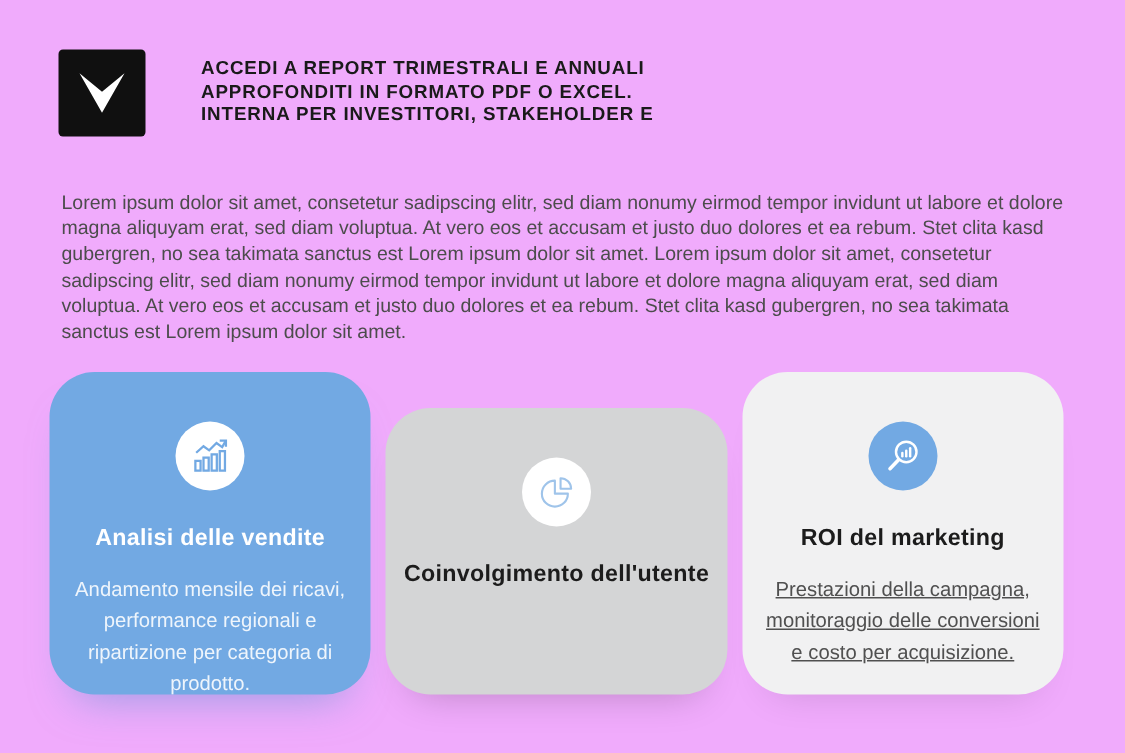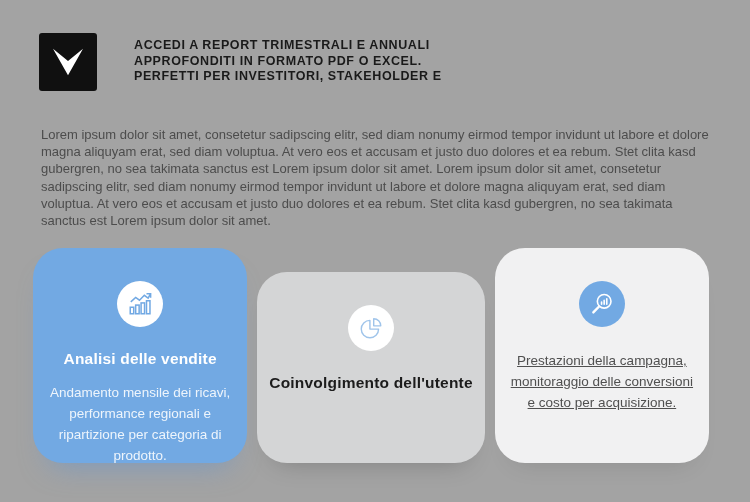--- a/index.html
+++ b/index.html
@@ -2,21 +2,21 @@
 <html><head>
 <meta charset="utf-8">
 <style>
   * { margin: 0; padding: 0; box-sizing: border-box; }
   html, body { background: #ffffff; }
   body {
     font-family: "Liberation Sans", sans-serif;
     width: 750px; height: 502px;
     position: relative; overflow: hidden;
   }
-  .page { position: absolute; inset: 0; background: #a3a3a3; }
+  .page { position: absolute; inset: 0; background: #f0abfc; }
 
   
   .logo {
     position: absolute; left: 39px; top: 33px;
     width: 58px; height: 58px;
     background: #101010; border-radius: 3px;
     display: flex; align-items: center; justify-content: center;
   }
   .headline {
     position: absolute; left: 134px; top: 38px;
@@ -81,21 +81,21 @@
 
   <div class="logo">
     <svg width="36" height="30" viewBox="0 0 40 34">
       <polygon points="3,2 20,16 37,2 20,32" fill="#ffffff"></polygon>
     </svg>
   </div>
 
   <div class="headline">
     <div>ACCEDI A REPORT TRIMESTRALI E ANNUALI</div>
     <div>APPROFONDITI IN FORMATO PDF O EXCEL.</div>
-    <div>PERFETTI PER INVESTITORI, STAKEHOLDER E</div>
+    <div>INTERNA PER INVESTITORI, STAKEHOLDER E</div>
   </div>
 
   <p class="intro">Lorem ipsum dolor sit amet, consetetur sadipscing elitr, sed diam nonumy eirmod tempor invidunt ut labore et dolore magna aliquyam erat, sed diam voluptua. At vero eos et accusam et justo duo dolores et ea rebum. Stet clita kasd gubergren, no sea takimata sanctus est Lorem ipsum dolor sit amet. Lorem ipsum dolor sit amet, consetetur sadipscing elitr, sed diam nonumy eirmod tempor invidunt ut labore et dolore magna aliquyam erat, sed diam voluptua. At vero eos et accusam et justo duo dolores et ea rebum. Stet clita kasd gubergren, no sea takimata sanctus est Lorem ipsum dolor sit amet.</p>
 
   <div class="cards">
 
     <div class="card card--blue">
       <div class="icon-circle icon-circle--white">
         <svg width="26" height="26" viewBox="0 0 24 24" fill="none" stroke="#72a9e3" stroke-width="1.4">
           <rect x="3" y="15" width="3.2" height="6"></rect>
@@ -123,17 +123,18 @@
     <div class="card card--light">
       <div class="icon-circle icon-circle--blue">
         <svg width="26" height="26" viewBox="0 0 24 24" fill="none" stroke="#ffffff" stroke-width="1.5" stroke-linecap="round">
           <circle cx="14" cy="9.5" r="6.3"></circle>
           <line x1="9.3" y1="14.3" x2="4" y2="19.8" stroke-width="2.2"></line>
           <line x1="11.6" y1="12.2" x2="11.6" y2="10.2"></line>
           <line x1="14" y1="12.2" x2="14" y2="8.7"></line>
           <line x1="16.4" y1="12.2" x2="16.4" y2="7.2"></line>
         </svg>
       </div>
+      <div class="card-title">ROI del marketing</div>
       <div class="card-body">Prestazioni della campagna, monitoraggio delle conversioni e costo per acquisizione.</div>
     </div>
 
   </div>
 </div>
 
 </body></html>

